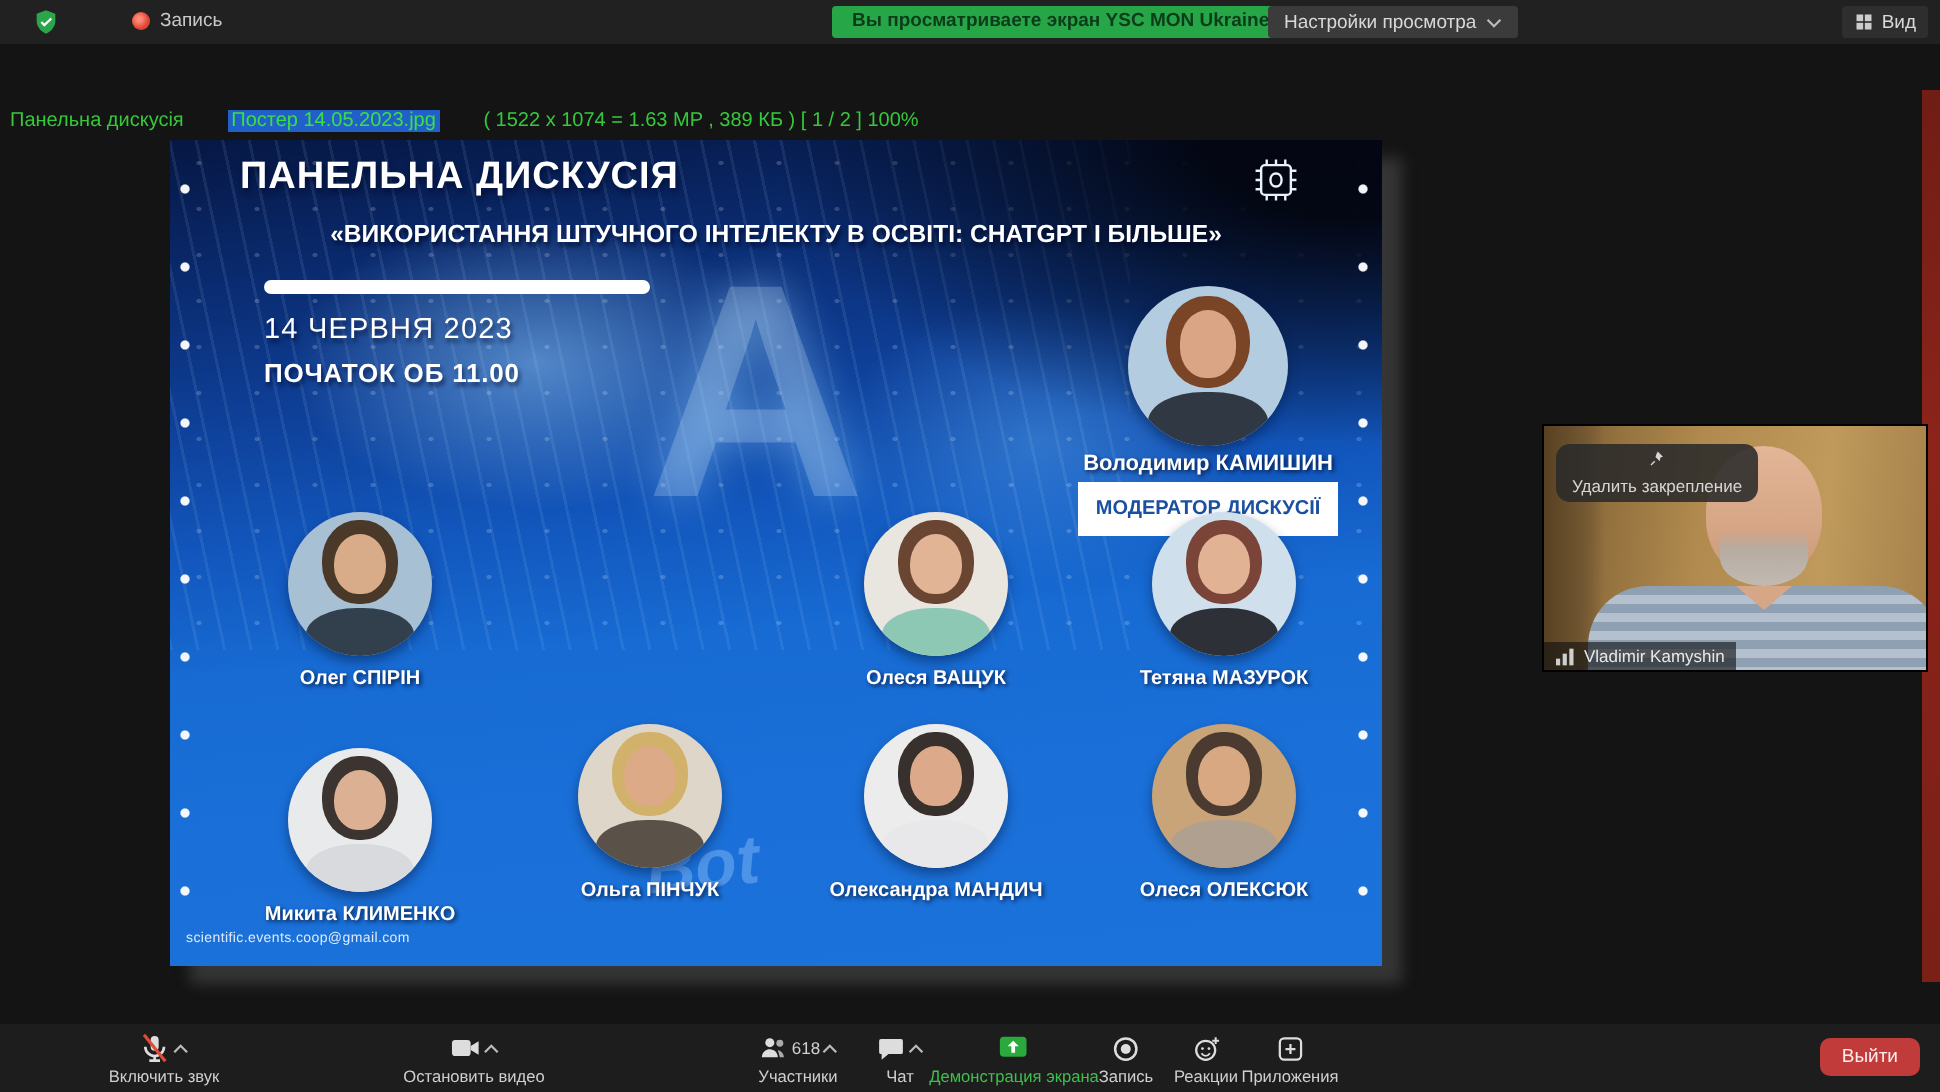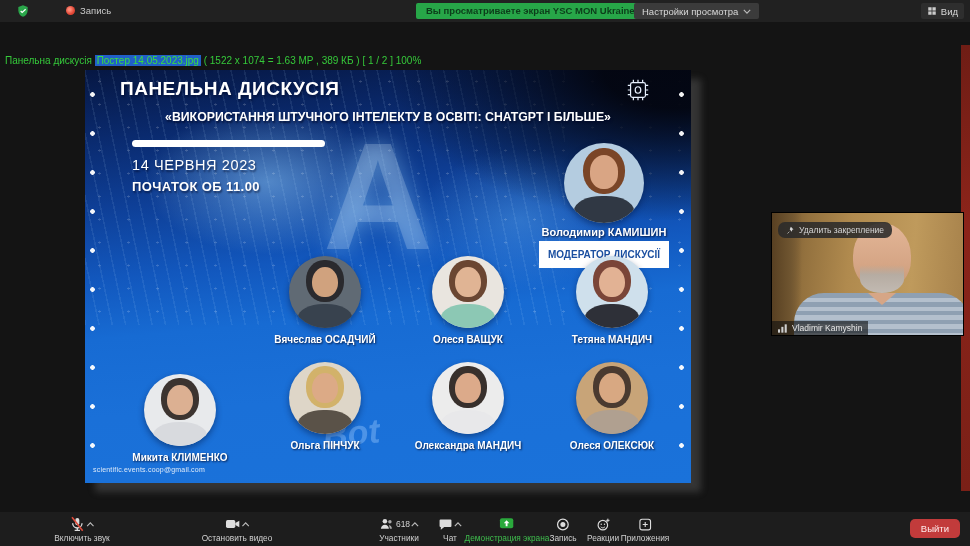--- a/index.html
+++ b/index.html
@@ -9,21 +9,21 @@
   .topbar{position:absolute;left:0;top:0;width:100%;height:22px;background:#212121;}
   .shield{position:absolute;left:16px;top:3px;width:14px;height:16px;}
   .rec{position:absolute;left:66px;top:5px;display:flex;align-items:center;gap:5px;color:#c9c9c9;font-size:9.5px;}
   .rec-dot{width:9px;height:9px;border-radius:50%;background:radial-gradient(circle at 40% 40%,#ff8a77 15%,#e04433 60%);}
   .banner{position:absolute;left:416px;top:3px;height:16px;line-height:16px;padding:0 10px;background:#27a648;color:#0c3d1a;font-size:9.5px;font-weight:bold;border-radius:2px;}
   .view-settings{position:absolute;left:624px;top:3px;height:16px;padding:0 8px;background:#3b3b3b;color:#d8d8d8;font-size:9.5px;border-radius:2px;display:flex;align-items:center;gap:5px;margin-left:10px;}
   .view-btn{position:absolute;right:6px;top:3px;height:16px;display:flex;align-items:center;gap:4px;color:#d8d8d8;font-size:9.5px;padding:0 6px;background:#2e2e2e;border-radius:2px;}
 
   
   .viewer-title{position:absolute;left:5px;top:55px;font-size:10px;color:#35c93a;white-space:nowrap;}
-  .vt-file{background:#2160c8;color:#3ae03f;padding:0 2px;margin:0 0;}
+  .vt-file{background:#2160c8;color:#3ae03f;padding:0 2px;margin:0 19px;}
 
   .poster{position:absolute;left:85px;top:70px;width:606px;height:413px;overflow:hidden;
     background:linear-gradient(175deg,#061743 0%,#0a2a6e 15%,#0e3f97 30%,#1257bd 45%,#176bd3 58%,#1a70d8 75%,#1a72da 100%);
     box-shadow:10px 9px 7px rgba(125,125,125,.32);}
   .glow1{position:absolute;left:18px;top:14px;width:330px;height:195px;background:radial-gradient(closest-side,rgba(150,210,255,.5),rgba(150,210,255,0) 75%);}
   .glow2{position:absolute;left:300px;top:55px;width:270px;height:190px;background:radial-gradient(closest-side,rgba(110,190,255,.33),rgba(110,190,255,0) 75%);}
   .rays{position:absolute;left:0;top:0;width:480px;height:255px;background:repeating-linear-gradient(78deg,rgba(190,225,255,.13) 0 1.5px,transparent 1.5px 13px);opacity:.7;}
   .speckle{position:absolute;left:0;top:0;width:100%;height:250px;background-image:radial-gradient(rgba(255,255,255,.65) 1px,transparent 1.6px);background-size:29px 23px;opacity:.28;}
   .darkcorner{position:absolute;right:0;top:0;width:300px;height:150px;background:radial-gradient(ellipse at 95% 0%,rgba(3,5,14,.95) 18%,rgba(3,5,14,0) 72%);}
 
@@ -68,21 +68,21 @@
   .red-strip{position:absolute;left:961px;top:45px;width:9px;height:446px;background:linear-gradient(180deg,#6f1d15,#8c241a 40%,#7a2017);}
 
   
   .video-tile{position:absolute;left:772px;top:213px;width:191px;height:122px;overflow:hidden;
     background:linear-gradient(95deg,#6b4f2c 0%,#93713e 18%,#b08a4e 40%,#bf9a5c 72%,#a5804a 100%);box-shadow:0 0 0 1px #000;}
   .vt-door{position:absolute;left:0;top:0;width:30px;height:100%;background:linear-gradient(90deg,#584022 0%,#6f5530 60%,rgba(111,85,48,0) 100%);}
   .vt-head{position:absolute;left:81px;top:10px;width:58px;height:66px;border-radius:50% 50% 44% 44%;background:linear-gradient(180deg,#e3b697 0%,#d6a686 60%,#c89a78 100%);}
   .vt-beard{position:absolute;left:88px;top:52px;width:44px;height:28px;border-radius:10% 10% 50% 50%;background:linear-gradient(180deg,rgba(200,190,182,0) 0%,#b6aca2 35%,#c2bab2 100%);}
   .vt-body{position:absolute;left:22px;top:80px;width:176px;height:42px;border-radius:30px 30px 0 0;background:repeating-linear-gradient(180deg,#8fa0b2 0 4.5px,#b4c0cd 4.5px 9px);}
   .vt-collar{position:absolute;left:96px;top:80px;width:28px;height:12px;background:#d6a686;clip-path:polygon(0 0,100% 0,50% 100%);}
-  .pin-pill{position:absolute;left:6px;top:9px;display:flex;align-items:center;gap:4px;background:rgba(42,42,42,.88);color:#d6d6d6;font-size:8.5px;padding:3px 8px;border-radius:7px;}
+  .pin-pill{position:absolute;left:6px;top:9px;display:flex;align-items:center;gap:4px;background:rgba(42,42,42,.88);color:#d6d6d6;font-size:8.5px;padding:3px 8px;border-radius:7px;flex-direction:column;}
   .name-tag{position:absolute;left:0;bottom:0;display:flex;align-items:center;gap:4px;background:rgba(16,16,16,.62);color:#e8e8e8;font-size:8.5px;padding:2px 6px;}
 
   
   .toolbar{position:absolute;left:0;bottom:0;width:100%;height:34px;background:#1d1d1d;}
   .tbtn{position:absolute;top:4px;transform:translateX(-50%);display:flex;flex-direction:column;align-items:center;gap:1px;cursor:pointer;}
   .tbtn .irow{display:flex;align-items:center;gap:1px;height:16px;}
   .tbtn .lbl{font-size:8.3px;white-space:nowrap;color:#cfcfcf;}
   .tbtn.green .lbl{color:#3fbf4e;}
   .count{font-size:8.5px;color:#d2d2d2;}
   .t-mic{left:82px}.t-video{left:237px}.t-part{left:399px}.t-chat{left:450px}.t-share{left:507px}.t-rec{left:563px}.t-react{left:603px}.t-apps{left:645px}
@@ -156,43 +156,43 @@
     <div class="modblock">
       <div class="avatar modav">
         <div class="hair"></div>
           <div class="face"></div>
           <div class="torso"></div>
       </div>
       <div class="nm">Володимир КАМИШИН</div>
       <div class="role">МОДЕРАТОР ДИСКУСІЇ</div>
     </div>
 
-    <div class="spk s2">
-      <div class="avatar sp2">
-          <div class="hair"></div>
-          <div class="face"></div>
-          <div class="torso"></div>
-        </div>
-      <div class="nm">Вячеслав ОСАДЧИЙ</div>
+    <div class="spk s1">
+      <div class="avatar sp1">
+          <div class="hair"></div>
+          <div class="face"></div>
+          <div class="torso"></div>
+        </div>
+      <div class="nm">Олег СПІРІН</div>
     </div>
     <div class="spk s3">
       <div class="avatar sp3">
           <div class="hair"></div>
           <div class="face"></div>
           <div class="torso"></div>
         </div>
       <div class="nm">Олеся ВАЩУК</div>
     </div>
     <div class="spk s4">
       <div class="avatar sp4">
           <div class="hair"></div>
           <div class="face"></div>
           <div class="torso"></div>
         </div>
-      <div class="nm">Тетяна МАНДИЧ</div>
+      <div class="nm">Тетяна МАЗУРОК</div>
     </div>
 
     <div class="spk s5">
       <div class="avatar sp5">
           <div class="hair"></div>
           <div class="face"></div>
           <div class="torso"></div>
         </div>
       <div class="nm">Микита КЛИМЕНКО</div>
     </div>

